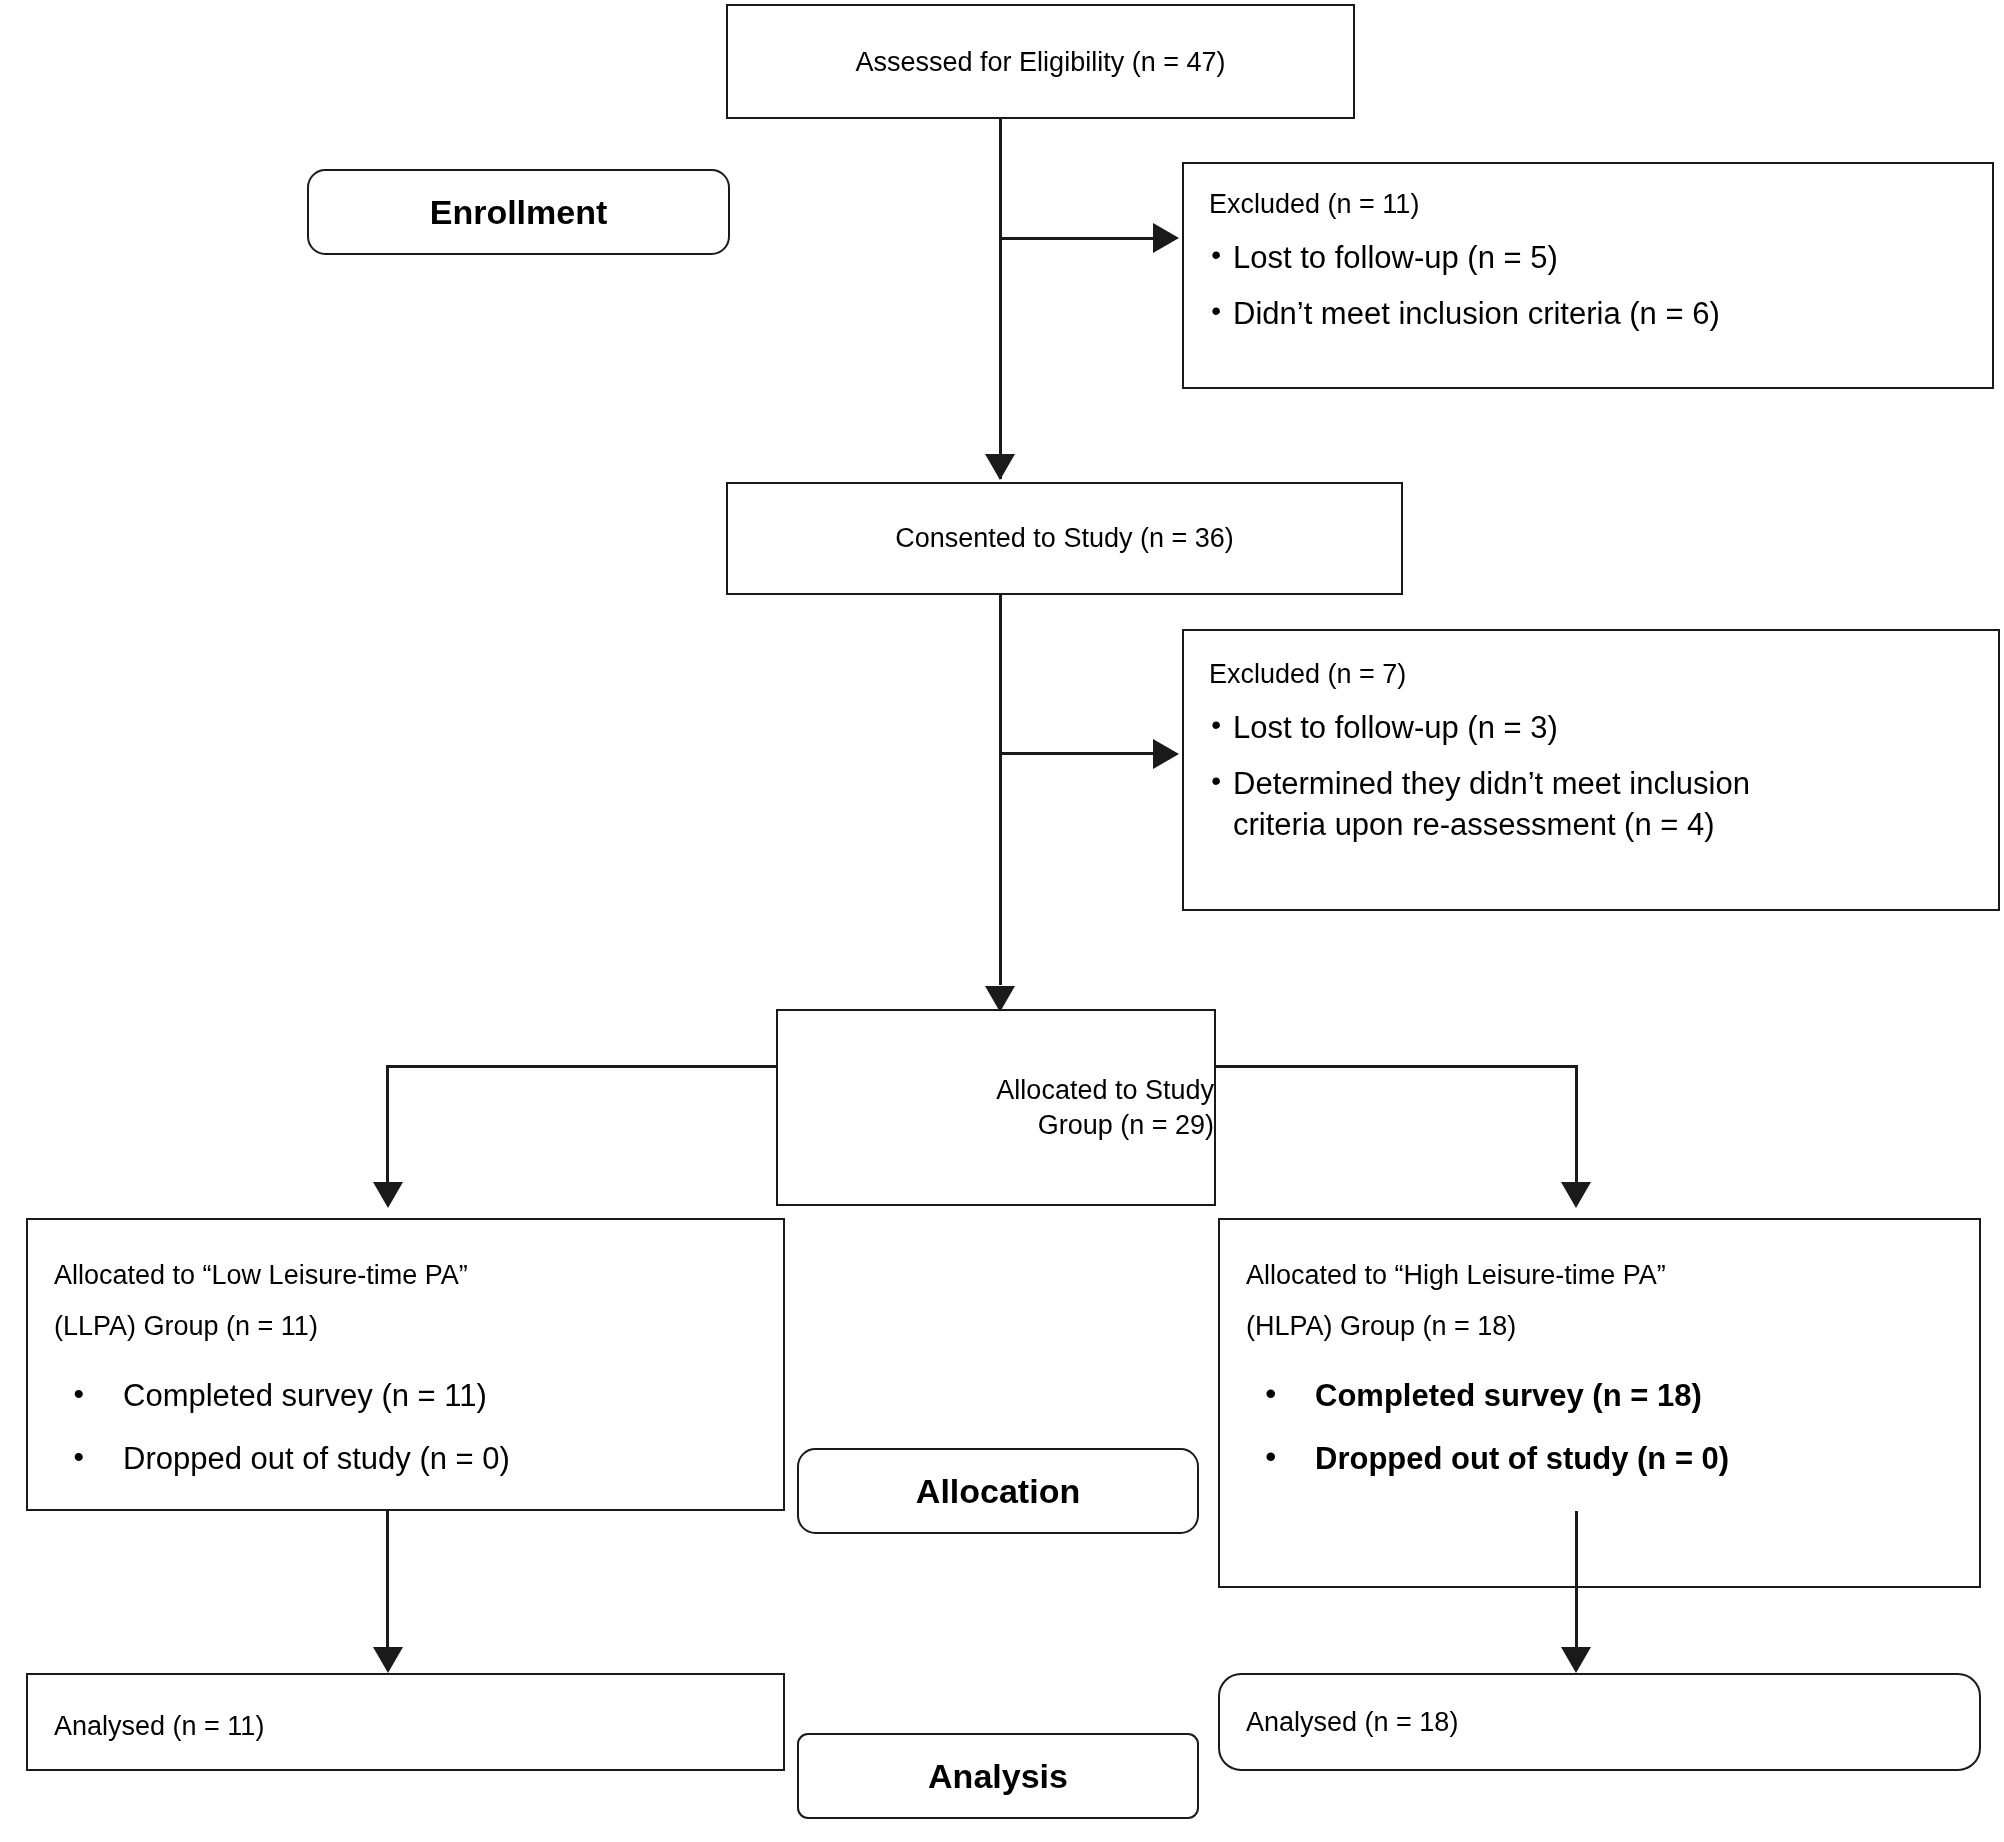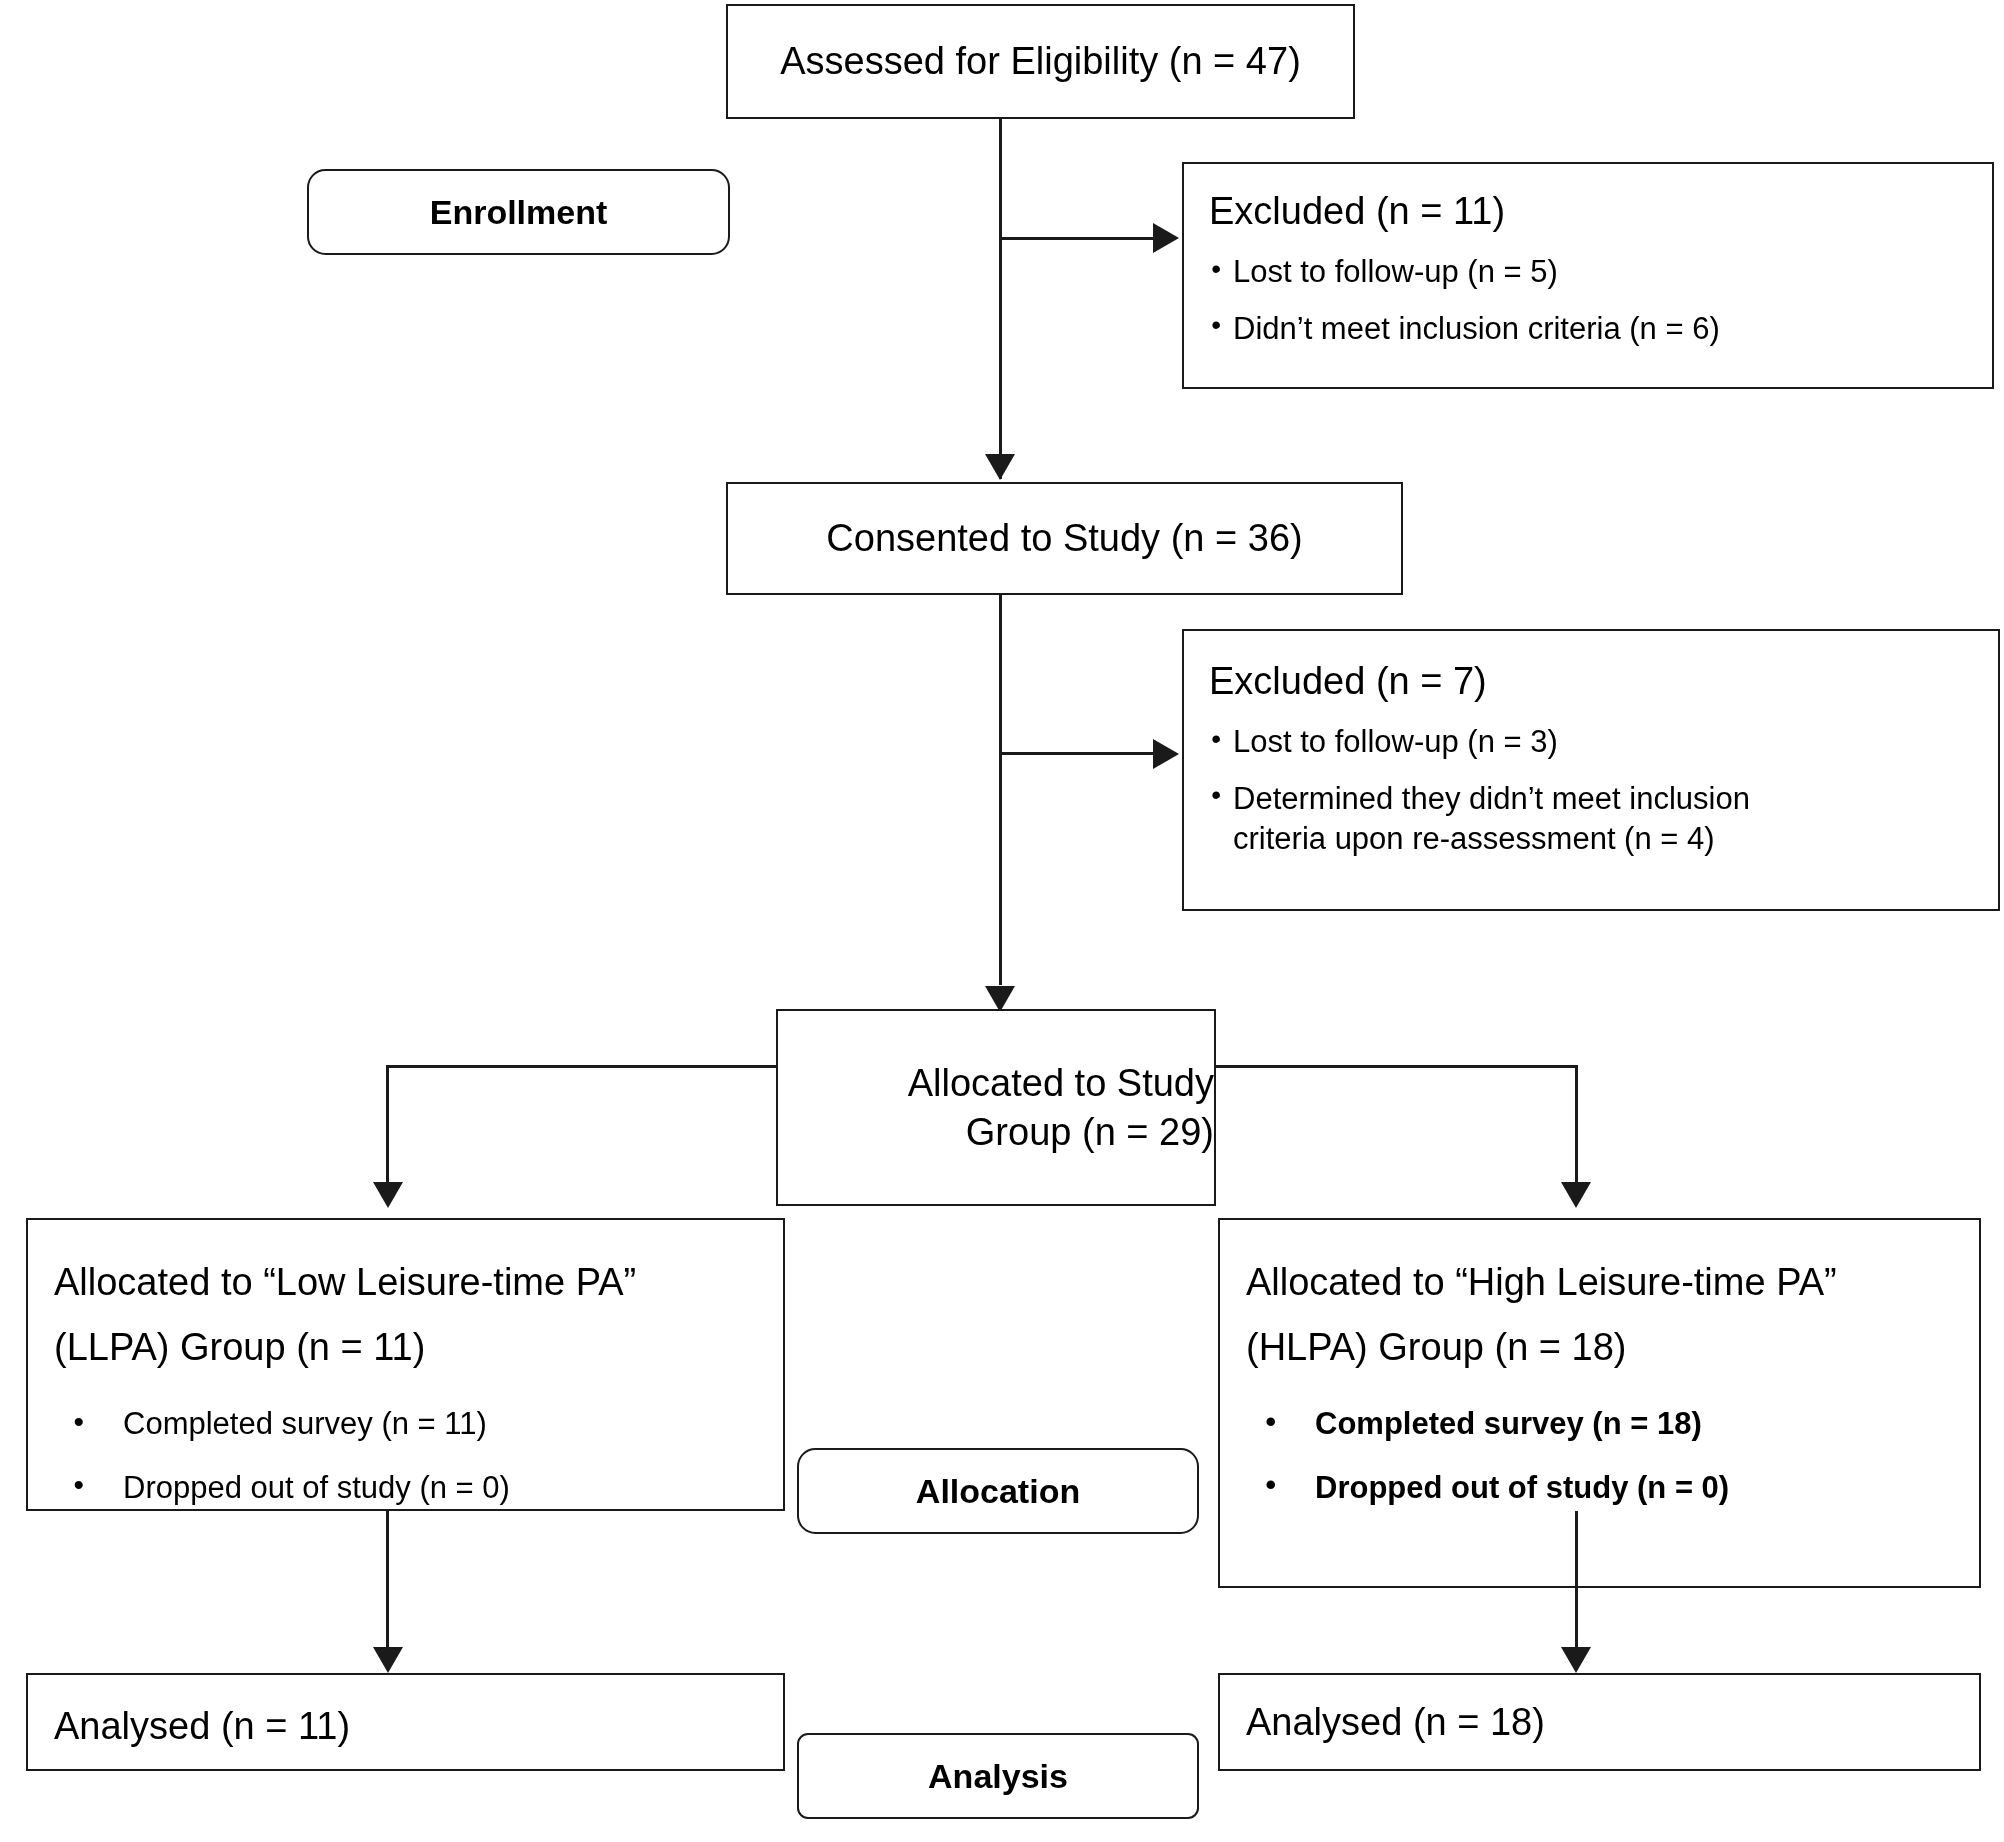--- a/index.html
+++ b/index.html
@@ -23,21 +23,21 @@
     box-sizing: border-box;
     background: #ffffff;
     border: 2.7px solid #1a1a1a;
     display: flex;
     flex-direction: column;
     justify-content: center;
   }
   .fbox.center { align-items: center; text-align: center; }
 
   .btext {
-    font-size: 38px;
+    font-size: 27px;
     line-height: 1.28;
     white-space: pre;
   }
 
   
   .stage {
     position: absolute;
     box-sizing: border-box;
     background: #ffffff;
     border: 2.7px solid #1a1a1a;
@@ -193,21 +193,21 @@
   <div class="vline" style="left:386px; top:1511px; height:142px;"></div>
   <div class="arrow-down" style="left:373px; top:1647px;"></div>
 
   <div class="vline" style="left:1575px; top:1511px; height:142px;"></div>
   <div class="arrow-down" style="left:1561px; top:1647px;"></div>
 
   <div class="fbox" style="left:26px; top:1673px; width:759px; height:98px; padding:8px 22px 0 26px;">
     <span class="btext">Analysed (n = 11)</span>
   </div>
 
-  <div class="fbox" style="left:1218px; top:1673px; width:763px; height:98px; padding:0 22px 0 26px;">
+  <div class="fbox" style="left:1218px; top:1673px; width:763px; height:98px; padding:0 22px 0 26px;border-radius:23px;">
     <span class="btext">Analysed (n = 18)</span>
   </div>
 
   <div class="stage" style="left:797px; top:1733px; width:402px; height:86px;border-radius:11px;">
     <span>Analysis</span>
   </div>
 
 </div>
 
 

